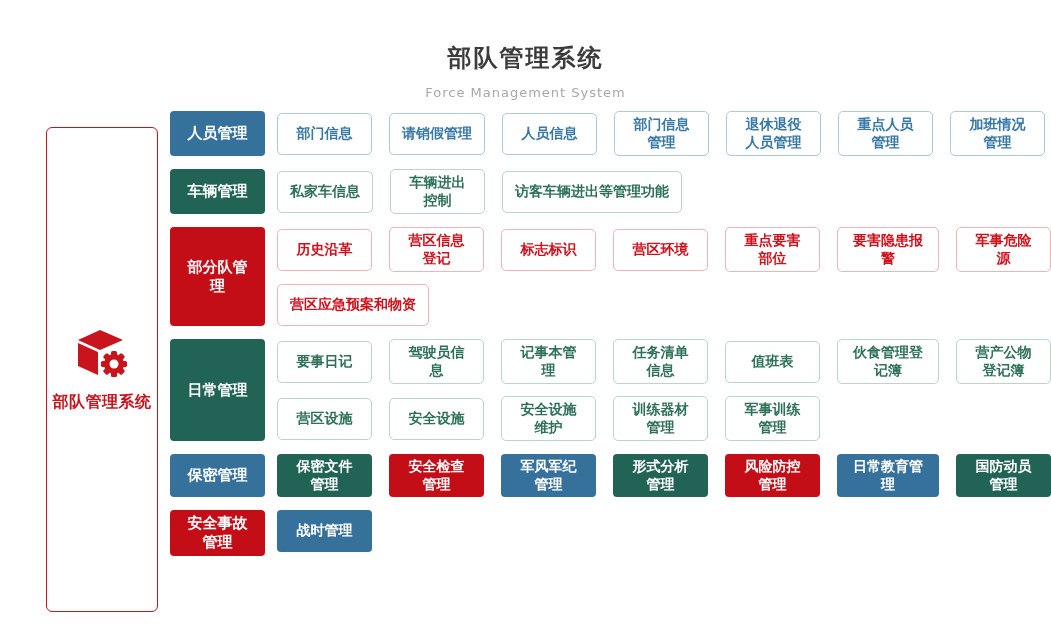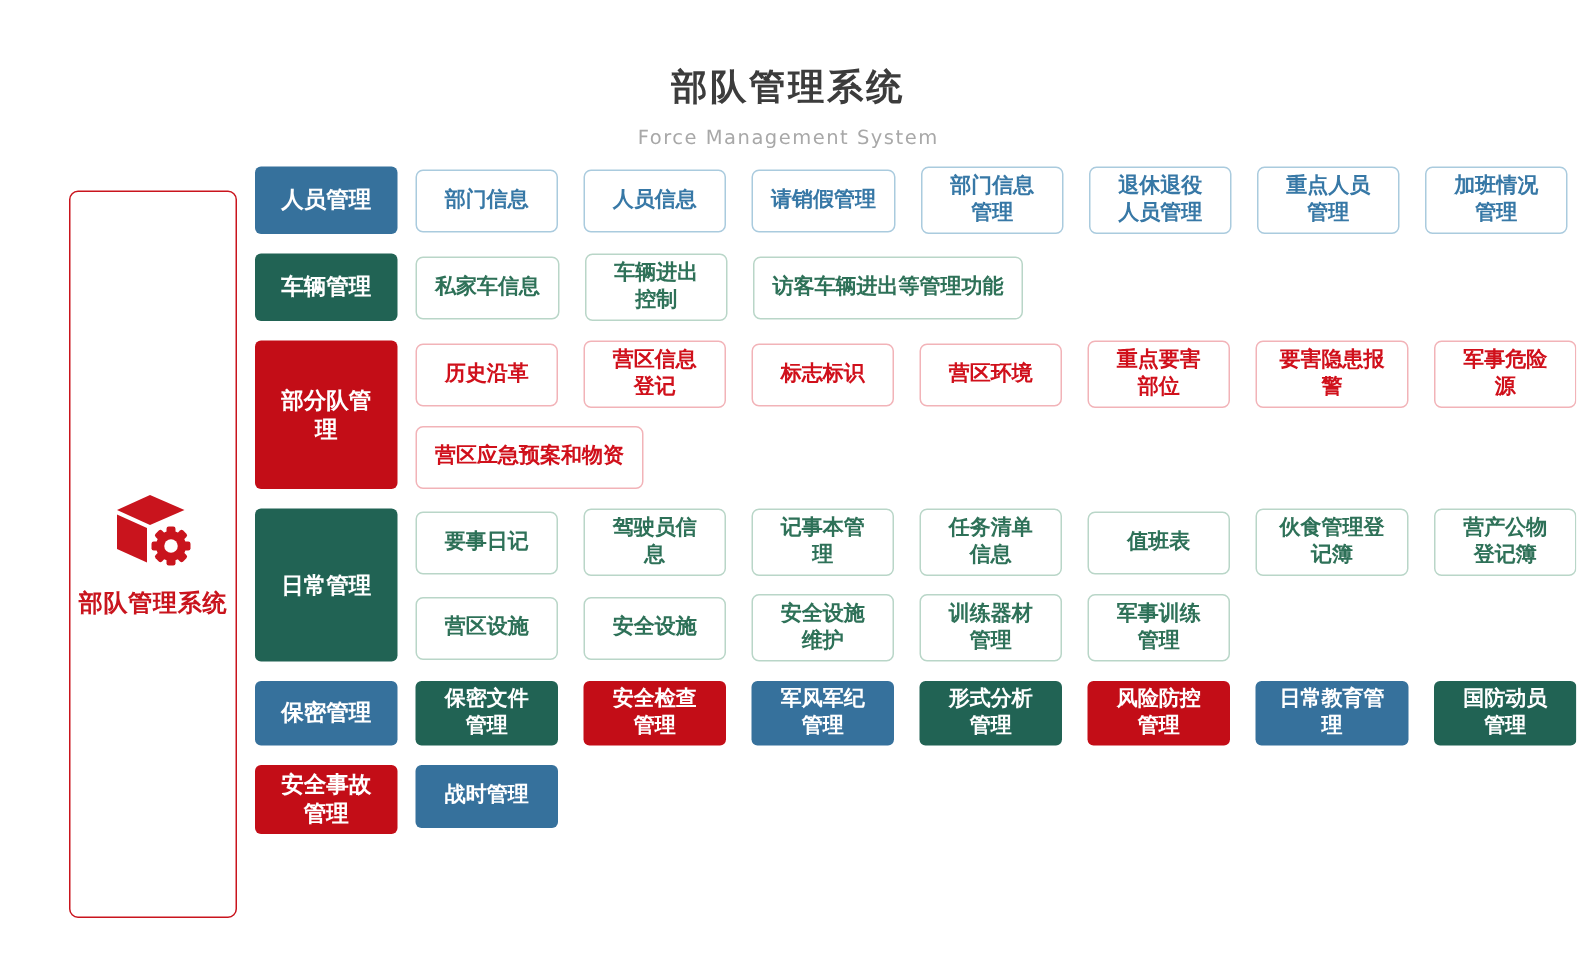--- a/index.html
+++ b/index.html
@@ -117,22 +117,22 @@
     </svg>
     <div class="root-label">部队管理系统</div>
   </div>
 
   <div class="sections">
       <div class="row">
         <div class="box cat solid solid-blue">人员管理</div>
         <div class="lines">
           <div class="items-line">
             <div class="box outline outline-blue">部门信息</div>
+            <div class="box outline outline-blue">请销假管理</div>
             <div class="box outline outline-blue">人员信息</div>
-            <div class="box outline outline-blue">请销假管理</div>
             <div class="box outline outline-blue">部门信息
 管理</div>
             <div class="box outline outline-blue">退休退役
 人员管理</div>
             <div class="box outline outline-blue">重点人员
 管理</div>
             <div class="box outline outline-blue">加班情况
 管理</div>
           </div>
         </div>

